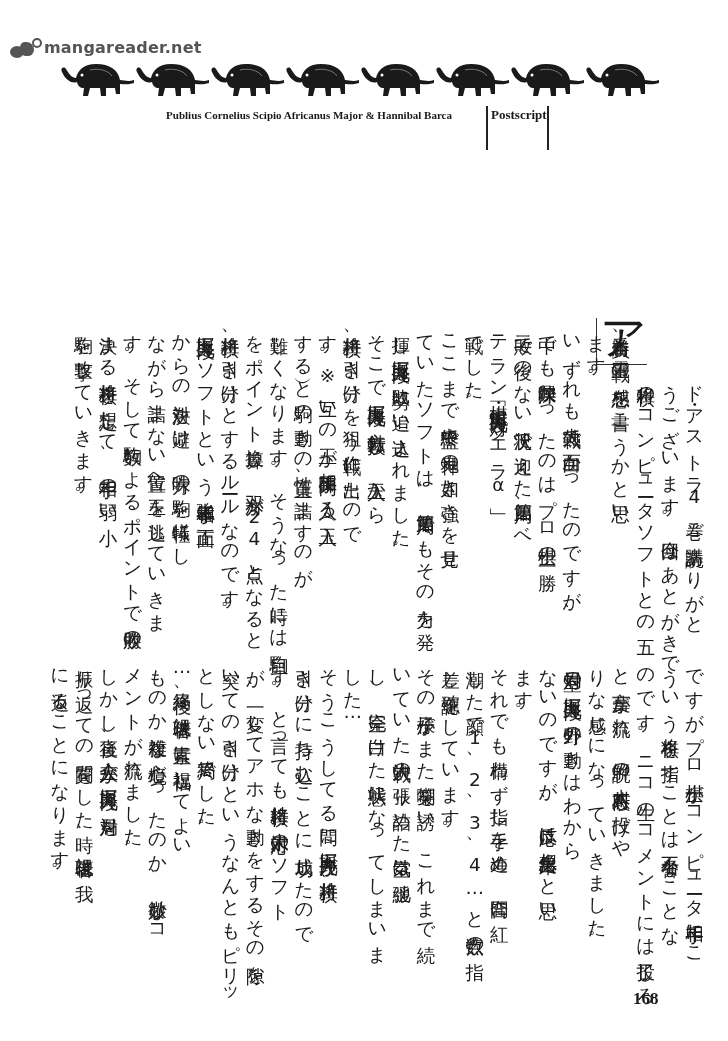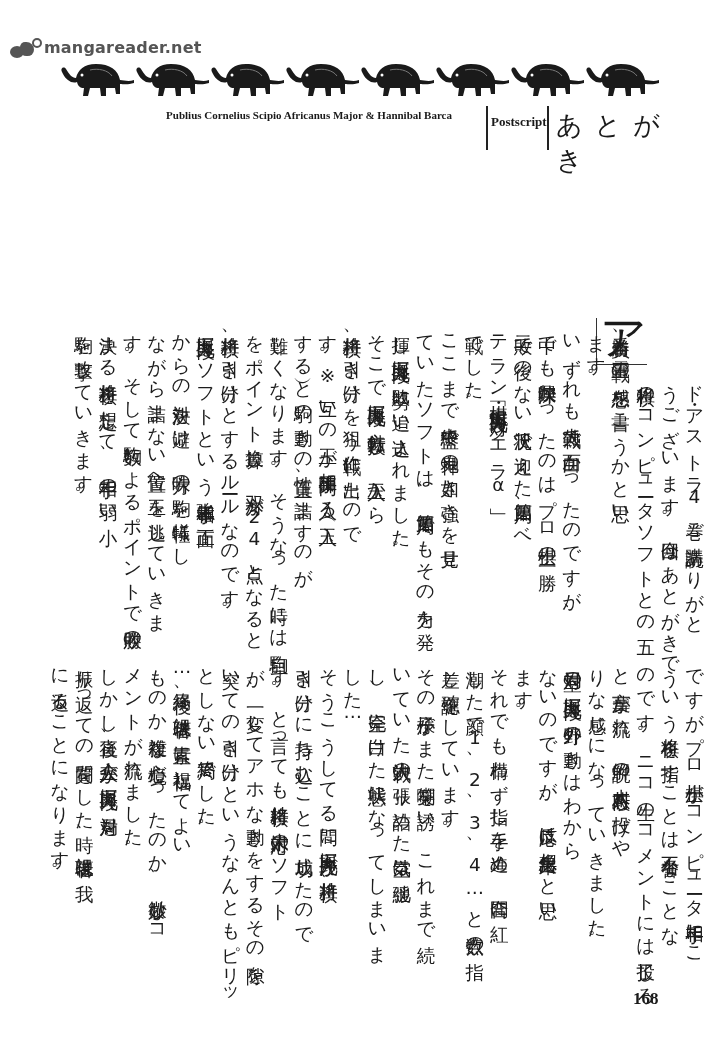--- a/index.html
+++ b/index.html
@@ -25,21 +25,21 @@
 
   .header {
     position:absolute; left:0; top:104px; width:690px; height:46px;
   }
   .hdr-title {
     position:absolute; right:238px; top:4px; text-align:left;
     font-family:"Liberation Serif", serif; font-weight:bold; font-size:11px; line-height:14px;
   }
   .hdr-title .vol { font-size:13px; }
   .hdr-div1 { position:absolute; left:486px; top:2px; width:1.5px; height:44px; background:#222; }
-  .hdr-post { position:absolute; left:491px; top:10px; font-family:"Liberation Serif", serif; font-weight:bold; font-size:13px; }
+  .hdr-post { position:absolute; left:491px; top:3px; font-family:"Liberation Serif", serif; font-weight:bold; font-size:13px; }
   .hdr-div2 { position:absolute; left:547px; top:2px; width:1.5px; height:44px; background:#222; }
   .hdr-jp { position:absolute; left:556px; top:4px; font-size:26px; letter-spacing:12px; font-family:"DejaVu Sans", sans-serif; }
 
   .block {
     position:absolute; writing-mode:vertical-rl; text-orientation:upright;
     font-size:18.5px; line-height:24.4px; letter-spacing:1.5px;
     font-family:"DejaVu Sans", sans-serif; color:#1c1c1c;
   }
   .block p { margin:0; white-space:pre; }
   .upper { right:22px; top:322px; height:310px; }
@@ -116,21 +116,20 @@
       </svg></div>
   </div>
 
 <div class="header">
   <div class="hdr-title">
     <div>Publius Cornelius Scipio Africanus Major &amp; Hannibal Barca</div>
   </div>
   <div class="hdr-div1"></div>
   <div class="hdr-post">Postscript</div>
   <div class="hdr-div2"></div>
-  <div class="hdr-jp">あとがき</div>
 </div>
 
 <div class="dropcap-box"></div>
 <div class="dropcap">ア</div>
 
 <div class="upper-first" style="right:22px; top:372px; height:260px;">
   <p>ド・アストラ4巻ご購読ありがと</p>
   <p>うございます。今回はあとがきで</p>
   <p>将棋のコンピュータソフトとの五</p>
 </div>

